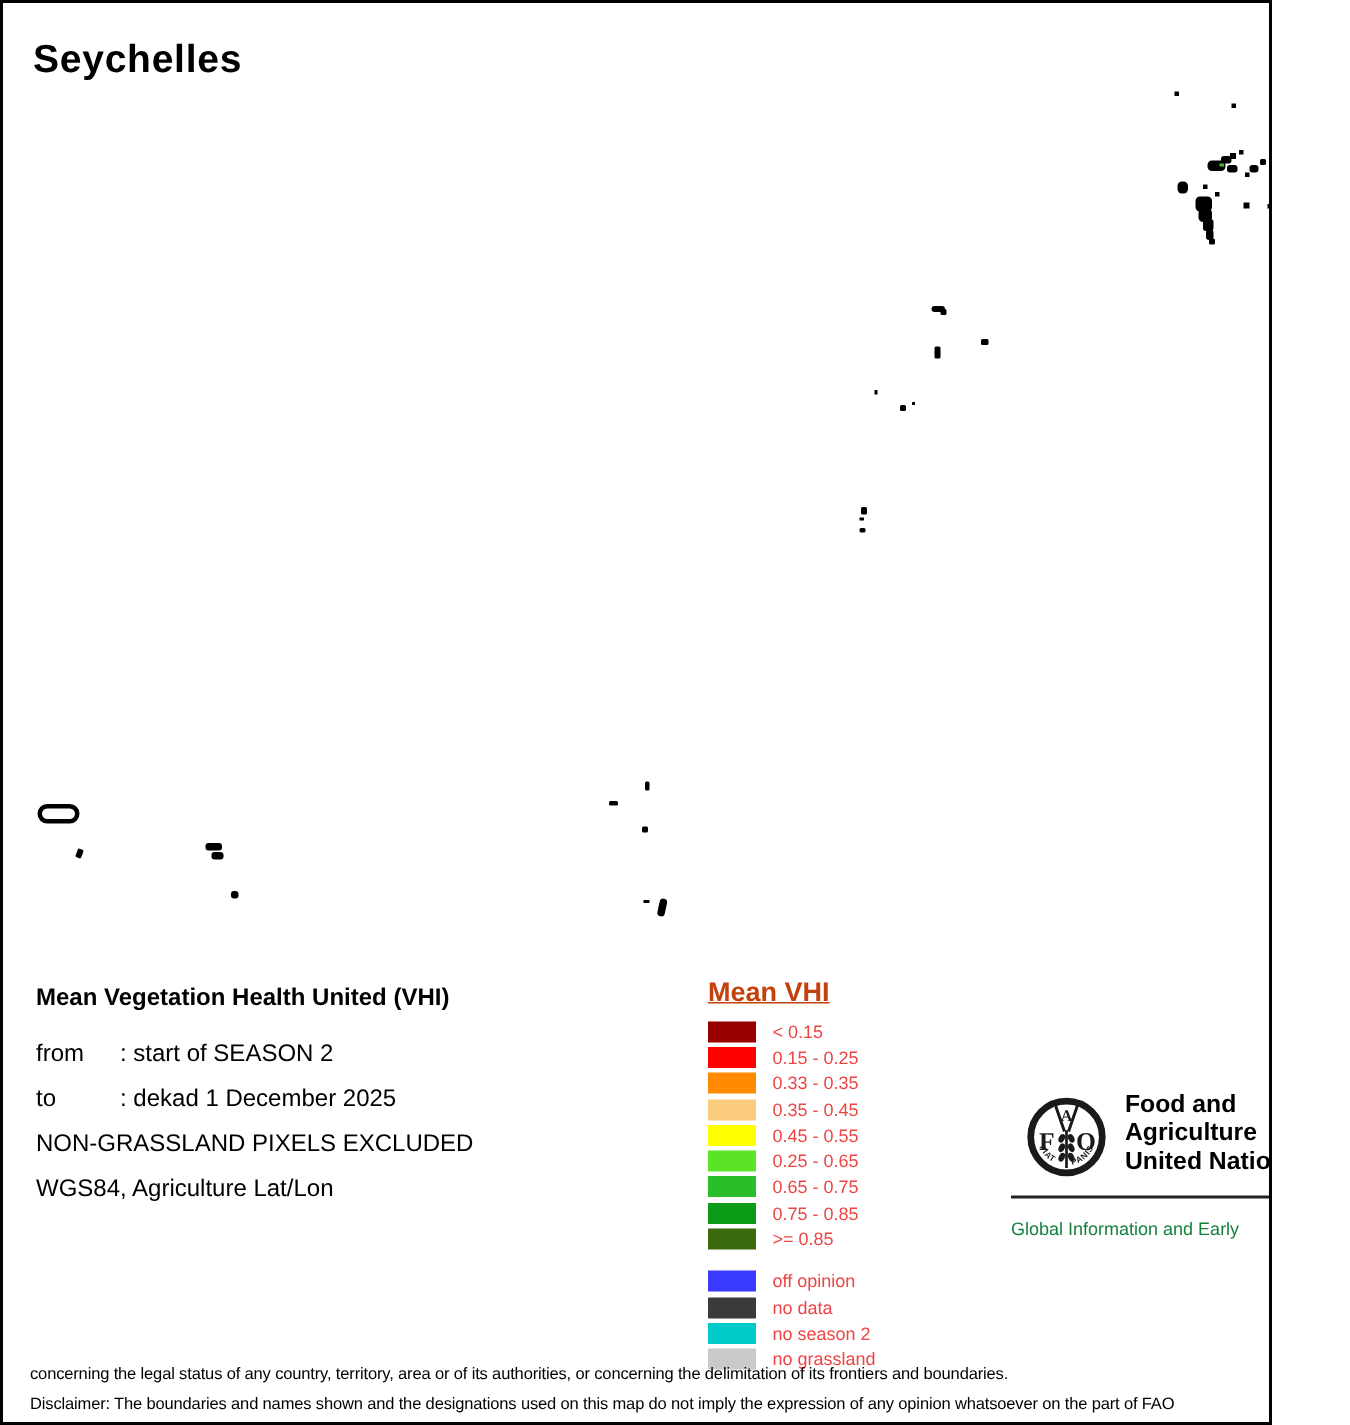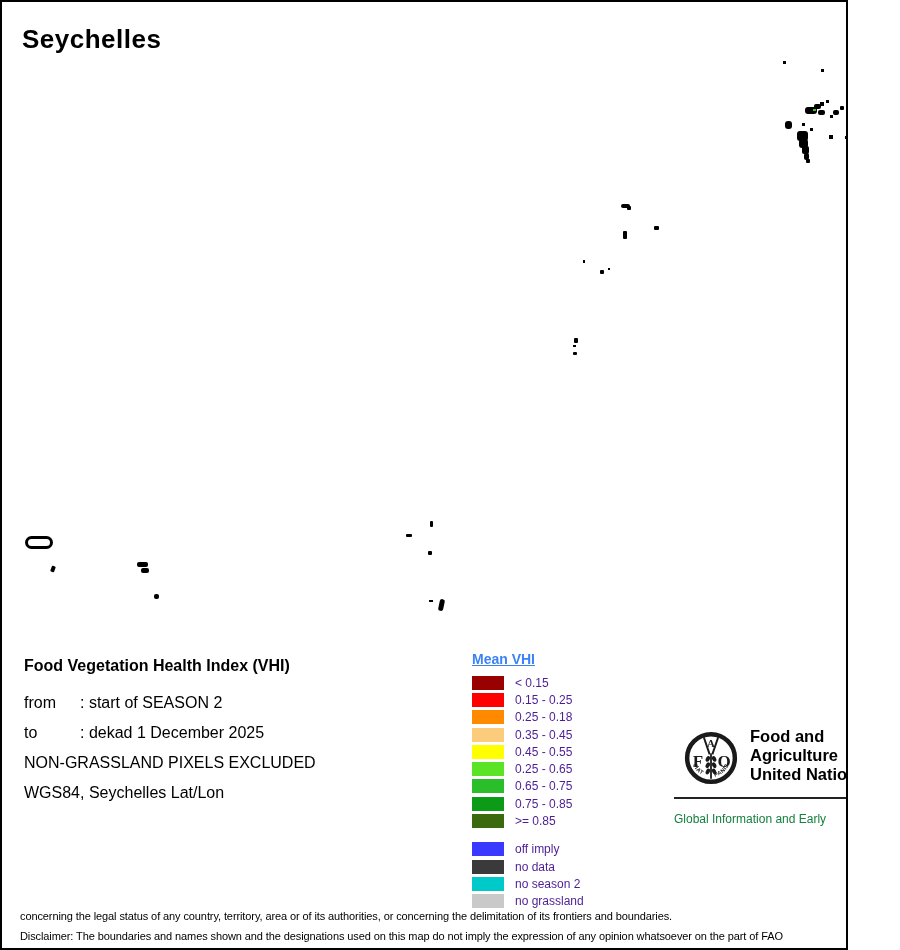--- a/index.html
+++ b/index.html
@@ -24,26 +24,26 @@
   
   .info-block { position: absolute; left: 22px; top: 655px; width: 430px; color: #000; }
   .info-heading { font-size: 16px; font-weight: bold; margin-bottom: 13px; }
   .info-row { font-size: 16px; height: 30px; display: flex; align-items: center; }
   .info-label { display: inline-block; width: 56px; }
   .info-value { display: inline-block; }
 
   
   .legend { position: absolute; left: 470px; top: 649px; }
   .legend-title {
-    font-size: 14px; font-weight: bold; text-decoration: underline;
-    margin-bottom: 7px; color: #3b82f6;
+    font-size: 18px; font-weight: bold; text-decoration: underline;
+    margin-bottom: 7px; color: #c2410c;
   }
   .legend-row { display: flex; align-items: center; height: 17.3px; }
   .legend-swatch { width: 32px; height: 14px; flex: 0 0 32px; }
-  .legend-label { font-size: 12px; color: #4c1d95; margin-left: 11px; white-space: nowrap; }
+  .legend-label { font-size: 12px; color: #ef4444; margin-left: 11px; white-space: nowrap; }
   .legend-extra { margin-top: 11px; }
 
   
   .branding { position: absolute; left: 672px; top: 725px; width: 220px; color: #1a1a1a; }
   .branding-top { display: flex; align-items: flex-start; }
   .fao-logo { flex: 0 0 54px; margin-left: 10px; margin-top: 2px; }
   .org-text { margin-left: 12px; font-size: 16.5px; font-weight: bold; line-height: 19px; color: #000000; }
   .branding-rule { height: 2px; background: #222; margin-top: 10px; width: 218px; }
   .giews-text { margin-top: 9px; font-size: 12px; line-height: 22px; color: #15803d; }
 
@@ -101,53 +101,53 @@
       <div class="island" style="left: 139px; top: 566px; width: 8px; height: 5px; border-radius: 2px; background: rgb(0, 0, 0);"></div>
       <div class="island" style="left: 152px; top: 592px; width: 5px; height: 5px; border-radius: 2px; background: rgb(0, 0, 0);"></div>
       <div class="island" style="left: 428px; top: 519px; width: 3px; height: 6px; border-radius: 1px; background: rgb(0, 0, 0);"></div>
       <div class="island" style="left: 404px; top: 532px; width: 6px; height: 3px; border-radius: 1px; background: rgb(0, 0, 0);"></div>
       <div class="island" style="left: 426px; top: 549px; width: 4px; height: 4px; border-radius: 1px; background: rgb(0, 0, 0);"></div>
       <div class="island" style="left: 427px; top: 598px; width: 4px; height: 2px; background: rgb(0, 0, 0);"></div>
       <div class="island" style="left: 437px; top: 597px; width: 5px; height: 12px; border-radius: 3px; transform: rotate(12deg); background: rgb(0, 0, 0);"></div>
     </div>
 
   <div class="info-block">
-    <div class="info-heading">Food Vegetation Health Index (VHI)</div>
+    <div class="info-heading">Mean Vegetation Health United (VHI)</div>
     <div id="info-rows">
         <div class="info-row">
           <span class="info-label">from</span>
           <span class="info-value">: start of SEASON 2</span>
         </div>
         <div class="info-row">
           <span class="info-label">to</span>
           <span class="info-value">: dekad 1 December 2025</span>
         </div>
         <div class="info-row">
           <span class="info-value">NON-GRASSLAND PIXELS EXCLUDED</span>
         </div>
         <div class="info-row">
-          <span class="info-value">WGS84, Seychelles Lat/Lon</span>
+          <span class="info-value">WGS84, Agriculture Lat/Lon</span>
         </div>
       </div>
   </div>
 
   <div class="legend">
     <div class="legend-title">Mean VHI</div>
     <div id="legend-classes">
         <div class="legend-row">
           <div class="legend-swatch" style="background: rgb(153, 0, 0);"></div>
           <span class="legend-label">&lt; 0.15</span>
         </div>
         <div class="legend-row">
           <div class="legend-swatch" style="background: rgb(255, 0, 0);"></div>
           <span class="legend-label">0.15 - 0.25</span>
         </div>
         <div class="legend-row">
           <div class="legend-swatch" style="background: rgb(255, 138, 0);"></div>
-          <span class="legend-label">0.25 - 0.18</span>
+          <span class="legend-label">0.33 - 0.35</span>
         </div>
         <div class="legend-row">
           <div class="legend-swatch" style="background: rgb(251, 204, 124);"></div>
           <span class="legend-label">0.35 - 0.45</span>
         </div>
         <div class="legend-row">
           <div class="legend-swatch" style="background: rgb(255, 255, 0);"></div>
           <span class="legend-label">0.45 - 0.55</span>
         </div>
         <div class="legend-row">
@@ -163,21 +163,21 @@
           <span class="legend-label">0.75 - 0.85</span>
         </div>
         <div class="legend-row">
           <div class="legend-swatch" style="background: rgb(58, 105, 14);"></div>
           <span class="legend-label">&gt;= 0.85</span>
         </div>
       </div>
     <div class="legend-extra" id="legend-extra">
         <div class="legend-row">
           <div class="legend-swatch" style="background: rgb(57, 57, 255);"></div>
-          <span class="legend-label">off imply</span>
+          <span class="legend-label">off opinion</span>
         </div>
         <div class="legend-row">
           <div class="legend-swatch" style="background: rgb(58, 58, 58);"></div>
           <span class="legend-label">no data</span>
         </div>
         <div class="legend-row">
           <div class="legend-swatch" style="background: rgb(0, 201, 201);"></div>
           <span class="legend-label">no season 2</span>
         </div>
         <div class="legend-row">

